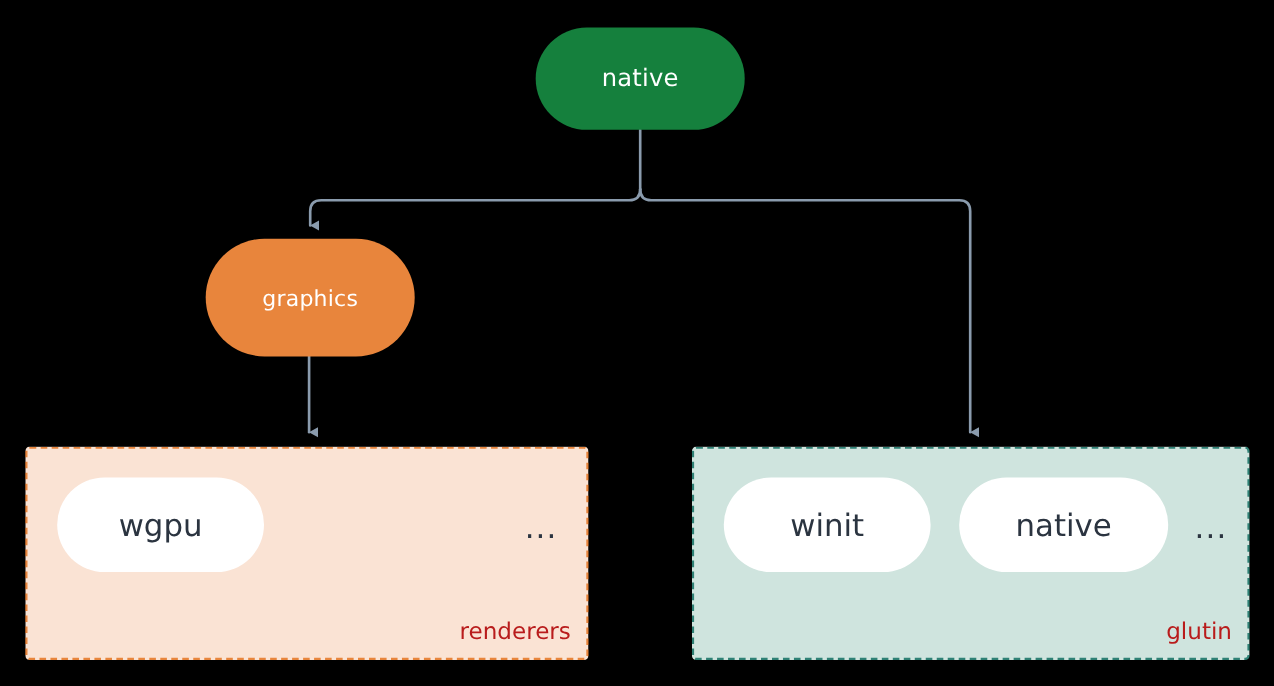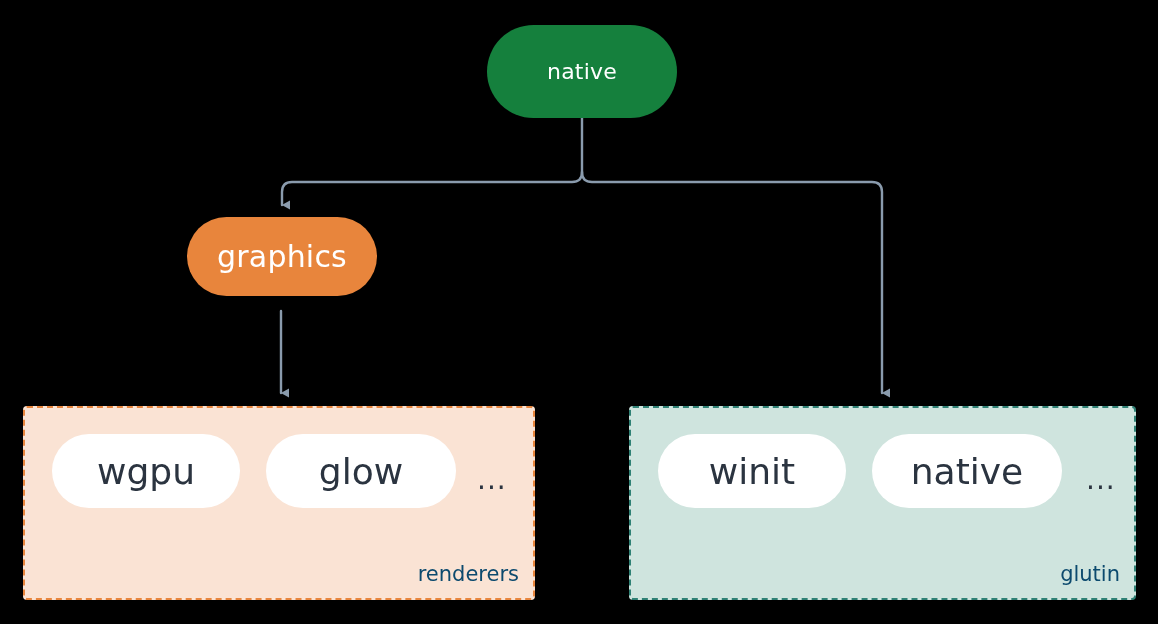--- a/index.html
+++ b/index.html
@@ -47,23 +47,23 @@
     top: 25px;
     width: 190px;
     height: 93px;
     background: #15803d;
     font-size: 22px;
   }
   .node-graphics {
     left: 187px;
     top: 217px;
     width: 190px;
-    height: 79px;
+    height: 107px;
     background: #e8853c;
-    font-size: 30px;
+    font-size: 20px;
   }
 
   
   .cluster {
     position: absolute;
     z-index: 2;
     box-sizing: border-box;
     border-radius: 4px;
     border-style: dashed;
     border-width: 2px;
@@ -90,29 +90,29 @@
     left: 0;
     top: 0;
     width: 100%;
     height: 100%;
   }
 
   
   .leaf {
     position: absolute;
     top: 26px;
-    height: 74px;
+    height: 86px;
     display: flex;
     align-items: center;
     justify-content: center;
     box-sizing: border-box;
     background: #ffffff;
     border-radius: 999px;
     color: #2b3440;
-    font-size: 36px;
+    font-size: 28px;
     white-space: nowrap;
     user-select: none;
   }
   .leaf-a { left: 27px;  width: 188px; }
   .leaf-b { left: 241px; width: 190px; }
 
   .ellipsis {
     position: absolute;
     top: 26px;
     left: 452px;
@@ -125,21 +125,21 @@
     user-select: none;
   }
   .cluster-shells .leaf-a { left: 27px;  width: 188px; }
   .cluster-shells .leaf-b { left: 241px; width: 190px; }
   .cluster-shells .ellipsis { left: 455px; }
 
   .cluster-label {
     position: absolute;
     right: 14px;
     bottom: 12px;
-    color: #0c4a6e;
+    color: #b91c1c;
     font-size: 21px;
     white-space: nowrap;
     user-select: none;
   }
 </style>
 </head>
 <body>
 
 <div id="canvas">
 
@@ -165,23 +165,20 @@
 
   <div class="node node-graphics">
     <span>graphics</span>
   </div>
 
   <div class="cluster cluster-renderers">
     <div class="cluster-inner">
       <div class="leaf leaf-a">
         <span>wgpu</span>
       </div>
-      <div class="leaf leaf-b">
-        <span>glow</span>
-      </div>
       <div class="ellipsis">...</div>
       <div class="cluster-label">renderers</div>
     </div>
   </div>
 
   <div class="cluster cluster-shells">
     <div class="cluster-inner">
       <div class="leaf leaf-a">
         <span>winit</span>
       </div>

